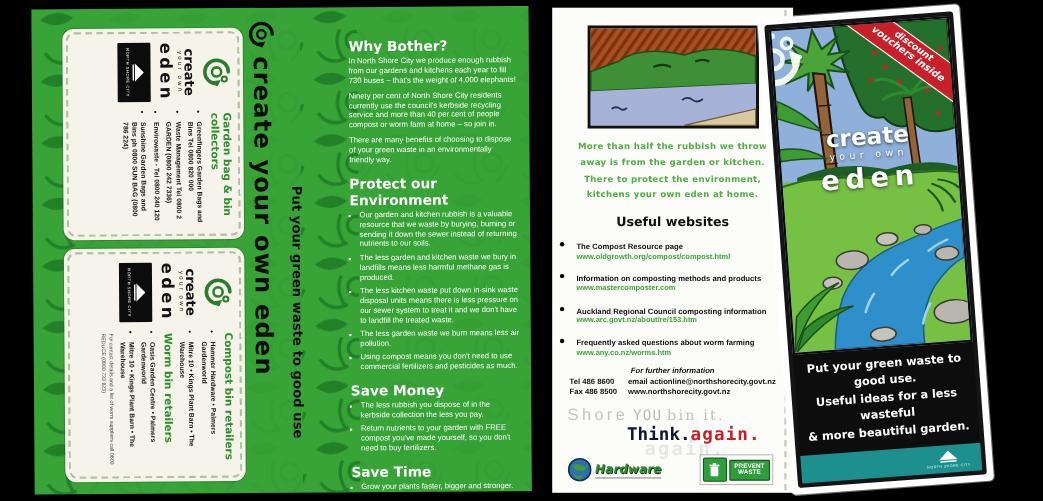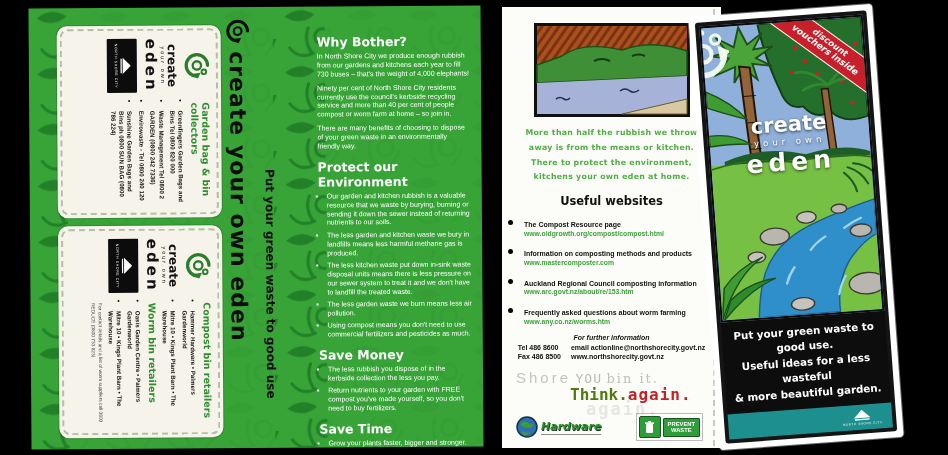--- a/index.html
+++ b/index.html
@@ -64,21 +64,21 @@
   .site-url{font-size:6.8px;font-weight:bold;color:#3aa33a;line-height:1.25;}
   .further{text-align:center;font-style:italic;font-weight:bold;font-size:7px;margin:8px 0 3px;color:#111;}
   .contact{display:grid;grid-template-columns:auto auto;column-gap:10px;row-gap:2px;
            justify-content:center;font-size:7px;font-weight:bold;color:#111;}
   .think{position:relative;margin:9px 14px 0;height:42px;}
   .tk1{color:#c4c4c4;}
   .tk-before{font-size:15px;letter-spacing:3px;}
   .tk-you{font-family:"DejaVu Sans Mono",monospace;font-size:13px;color:#b9b9b9;letter-spacing:1px;}
   .tk-binit{font-family:"DejaVu Serif",serif;font-size:13px;color:#c0c0c0;letter-spacing:2px;}
   .tk2{position:absolute;left:54px;top:16px;font-family:"DejaVu Sans Mono",monospace;font-weight:bold;font-size:16px;}
-  .tk-think{color:#4d7c0f;}
+  .tk-think{color:#0f172a;}
   .tk-again{color:#c42127;letter-spacing:1px;}
   .tk-ghost{position:absolute;left:70px;top:30px;font-family:"DejaVu Sans Mono",monospace;
             font-weight:bold;font-size:17px;color:rgba(120,120,120,.16);letter-spacing:2px;}
   .logos{display:flex;justify-content:space-between;align-items:center;margin:2px 18px 0 14px;}
   .wastewise{display:flex;align-items:center;gap:3px;}
   .ww-txt{font-family:"DejaVu Sans",sans-serif;font-weight:bold;font-style:italic;font-size:11px;
           color:#2e8f2e;text-shadow:.7px .7px 0 #16321a;}
   .ww-sub{height:0;border-top:1.5px solid #8a8a8a;margin-top:1px;}
   .prevent{display:flex;align-items:center;gap:2px;background:#fff;border:1px solid #bbb;padding:2px;}
   .pv-tile{width:20px;height:20px;background:#2e9e38;border:1px solid #17551d;border-radius:2px;
@@ -268,21 +268,21 @@
       <path d="M60 38 q8 -4 16 0" fill="none" stroke="#143c14" stroke-width="2"></path>
       <path d="M98 33 q7 -3 13 0" fill="none" stroke="#143c14" stroke-width="2"></path>
       <polygon points="3,60 153,53 153,78 90,91 3,91" fill="#a7b2d8"></polygon>
       <polygon points="88,91 153,76 153,91" fill="#d8c9a0" stroke="#6b5a33" stroke-width="1"></polygon>
       <path d="M22 76 q4 -3 8 0 q3 2 6 -1" fill="none" stroke="#22304f" stroke-width="1.6"></path>
       <path d="M86 68 q5 -4 10 0 q4 3 9 -1" fill="none" stroke="#22304f" stroke-width="1.6"></path>
     </svg>
 
     <div class="intro">
       <div>More than half the rubbish we throw</div>
-      <div>away is from the means or kitchen.</div>
+      <div>away is from the garden or kitchen.</div>
       <div>There to protect the environment,</div>
       <div>kitchens your own eden at home.</div>
     </div>
 
     <div class="websites-h">Useful websites</div>
     <ul class="site-list">
       <li>
         <div class="site-title">The Compost Resource page</div>
         <div class="site-url">www.oldgrowth.org/compost/compost.html</div>
       </li>

